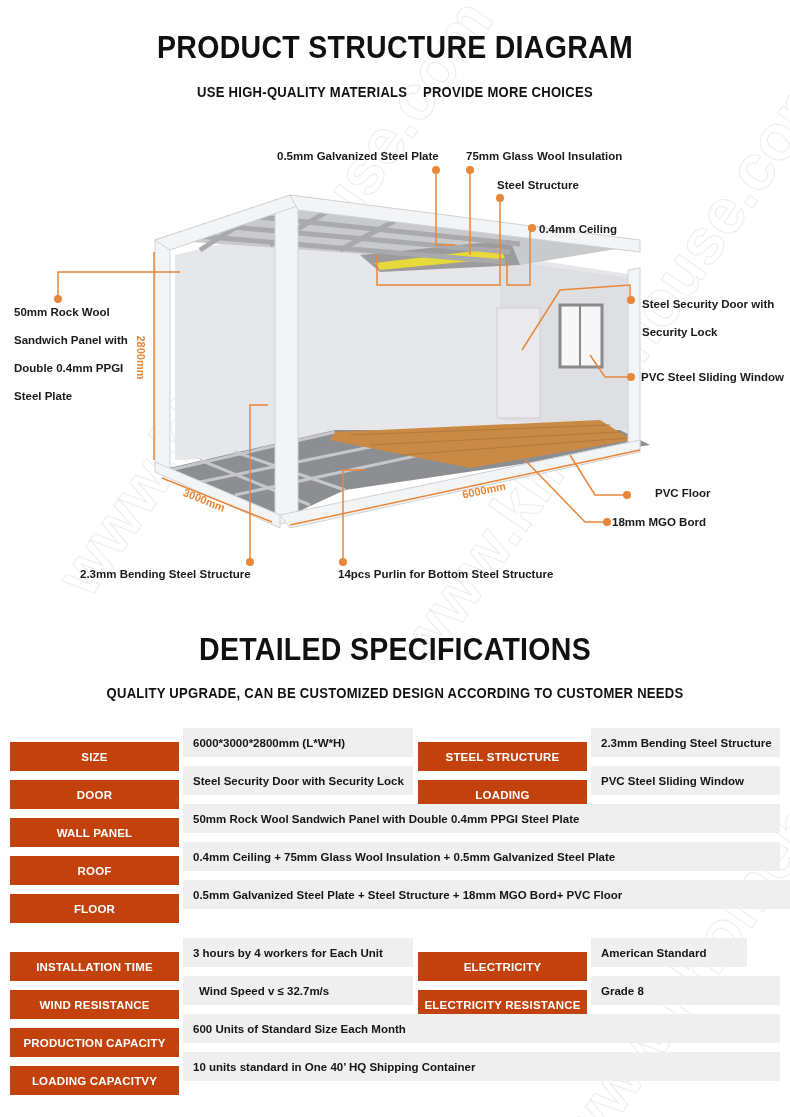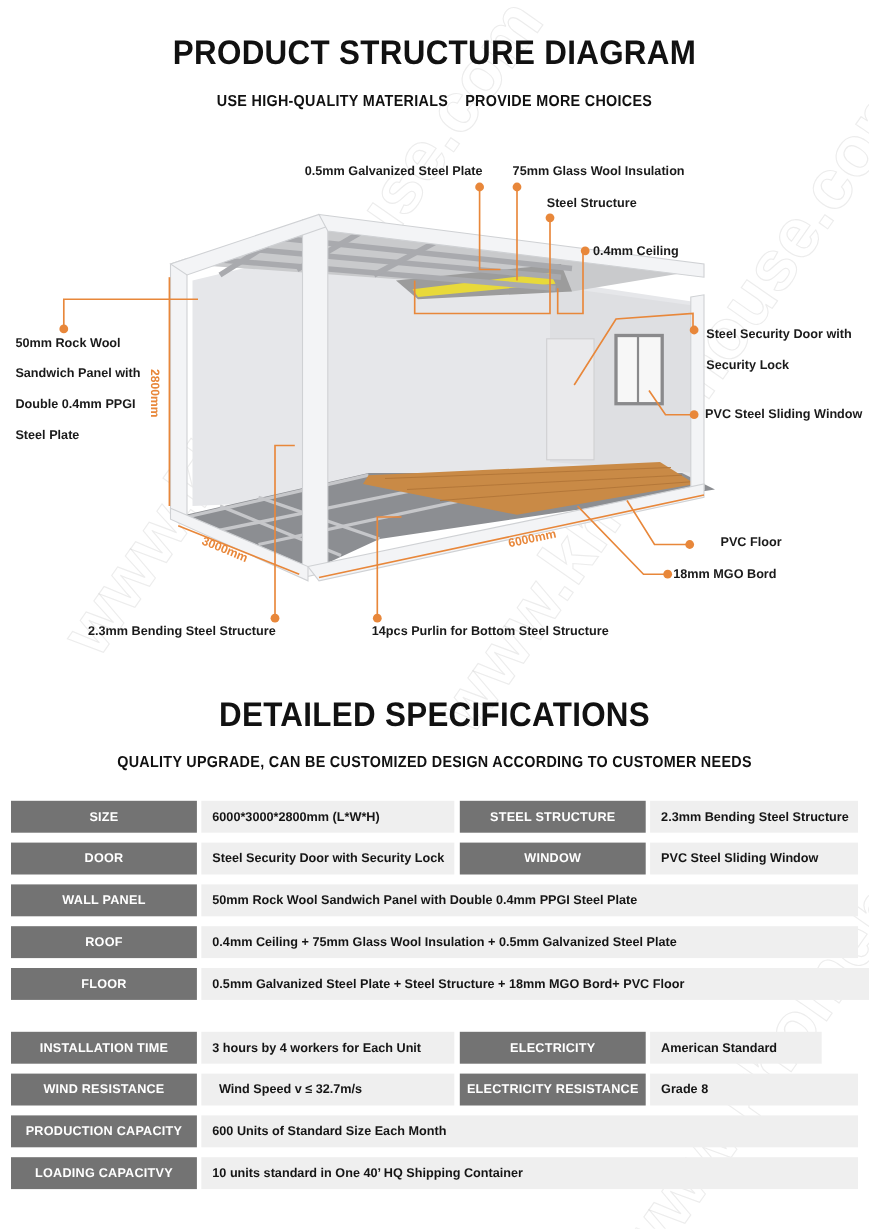--- a/index.html
+++ b/index.html
@@ -21,23 +21,24 @@
   #diagram svg { position: absolute; left: 0; top: 0; }
   .callout {
     position: absolute; font-size: 11.5px; font-weight: bold; color: #1a1a1a;
     white-space: nowrap; line-height: 1;
   }
   .callout.multi { white-space: normal; line-height: 28px; }
 
   
   .row { position: absolute; height: 29px; display: flex; }
   .lbl {
-    background: #737373; color: #ffffff; font-weight: bold; font-size: 11.5px;
+    background: #c2410c; color: #ffffff; font-weight: bold; font-size: 11.5px;
     display: flex; align-items: center; justify-content: center; letter-spacing: 0.2px;
     height: 29px;
+    margin-top: 14px;
   }
   .val {
     background: #efefef; color: #151515; font-weight: bold; font-size: 11.5px;
     display: flex; align-items: center; padding-left: 10px; height: 29px; white-space: nowrap;
   }
   .watermark {
     position: absolute; font-size: 64px; font-weight: bold; color: transparent;
     -webkit-text-stroke: 1px rgba(200,200,200,0.35); pointer-events: none;
     transform: rotate(-55deg); white-space: nowrap;
   }
@@ -161,21 +162,21 @@
   <div class="row" style="left:10px; top:728px;">
     <div class="lbl" style="width:169px;">SIZE</div>
     <div class="val" style="width:230px; margin-left:4px;">6000*3000*2800mm (L*W*H)</div>
     <div class="lbl" style="width:169px; margin-left:5px;">STEEL STRUCTURE</div>
     <div class="val" style="width:189px; margin-left:4px;">2.3mm Bending Steel Structure</div>
   </div>
 
   <div class="row" style="left:10px; top:766px;">
     <div class="lbl" style="width:169px;">DOOR</div>
     <div class="val" style="width:230px; margin-left:4px;">Steel Security Door with Security Lock</div>
-    <div class="lbl" style="width:169px; margin-left:5px;">WINDOW</div>
+    <div class="lbl" style="width:169px; margin-left:5px;">LOADING</div>
     <div class="val" style="width:189px; margin-left:4px;">PVC Steel Sliding Window</div>
   </div>
 
   <div class="row" style="left:10px; top:804px;">
     <div class="lbl" style="width:169px;">WALL PANEL</div>
     <div class="val" style="width:597px; margin-left:4px;">50mm Rock Wool Sandwich Panel with Double 0.4mm PPGI Steel Plate</div>
   </div>
 
   <div class="row" style="left:10px; top:842px;">
     <div class="lbl" style="width:169px;">ROOF</div>

